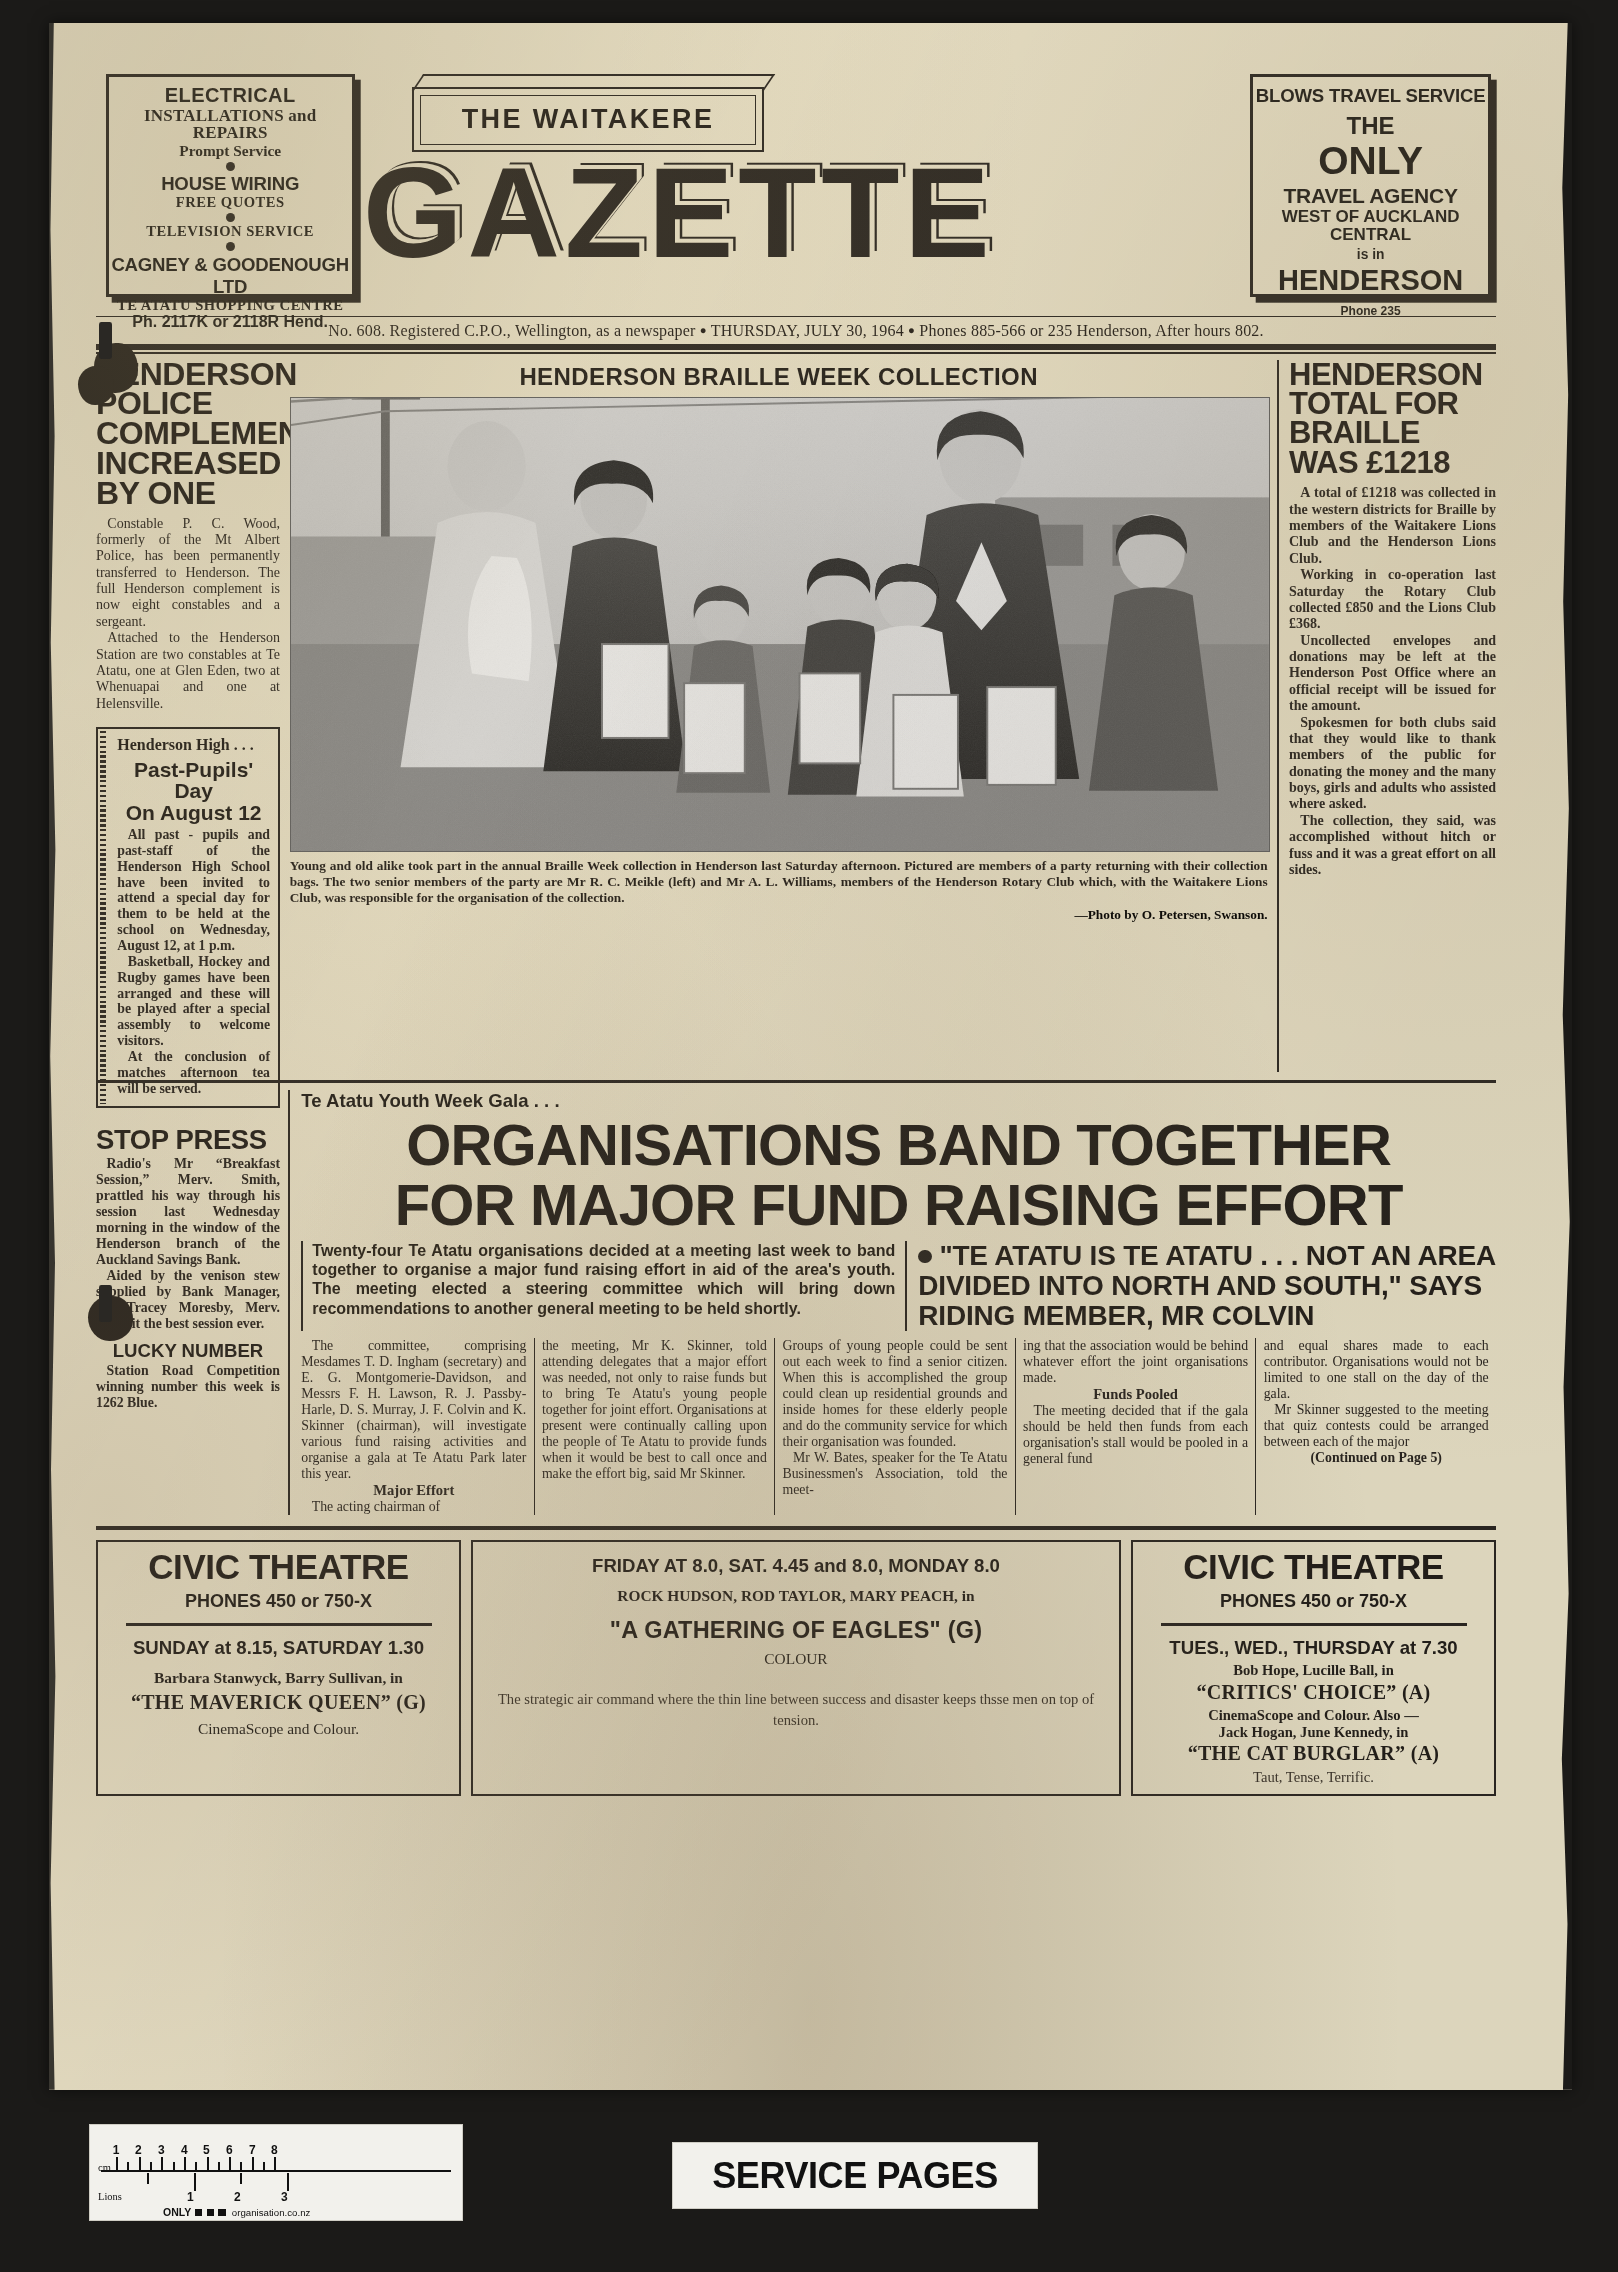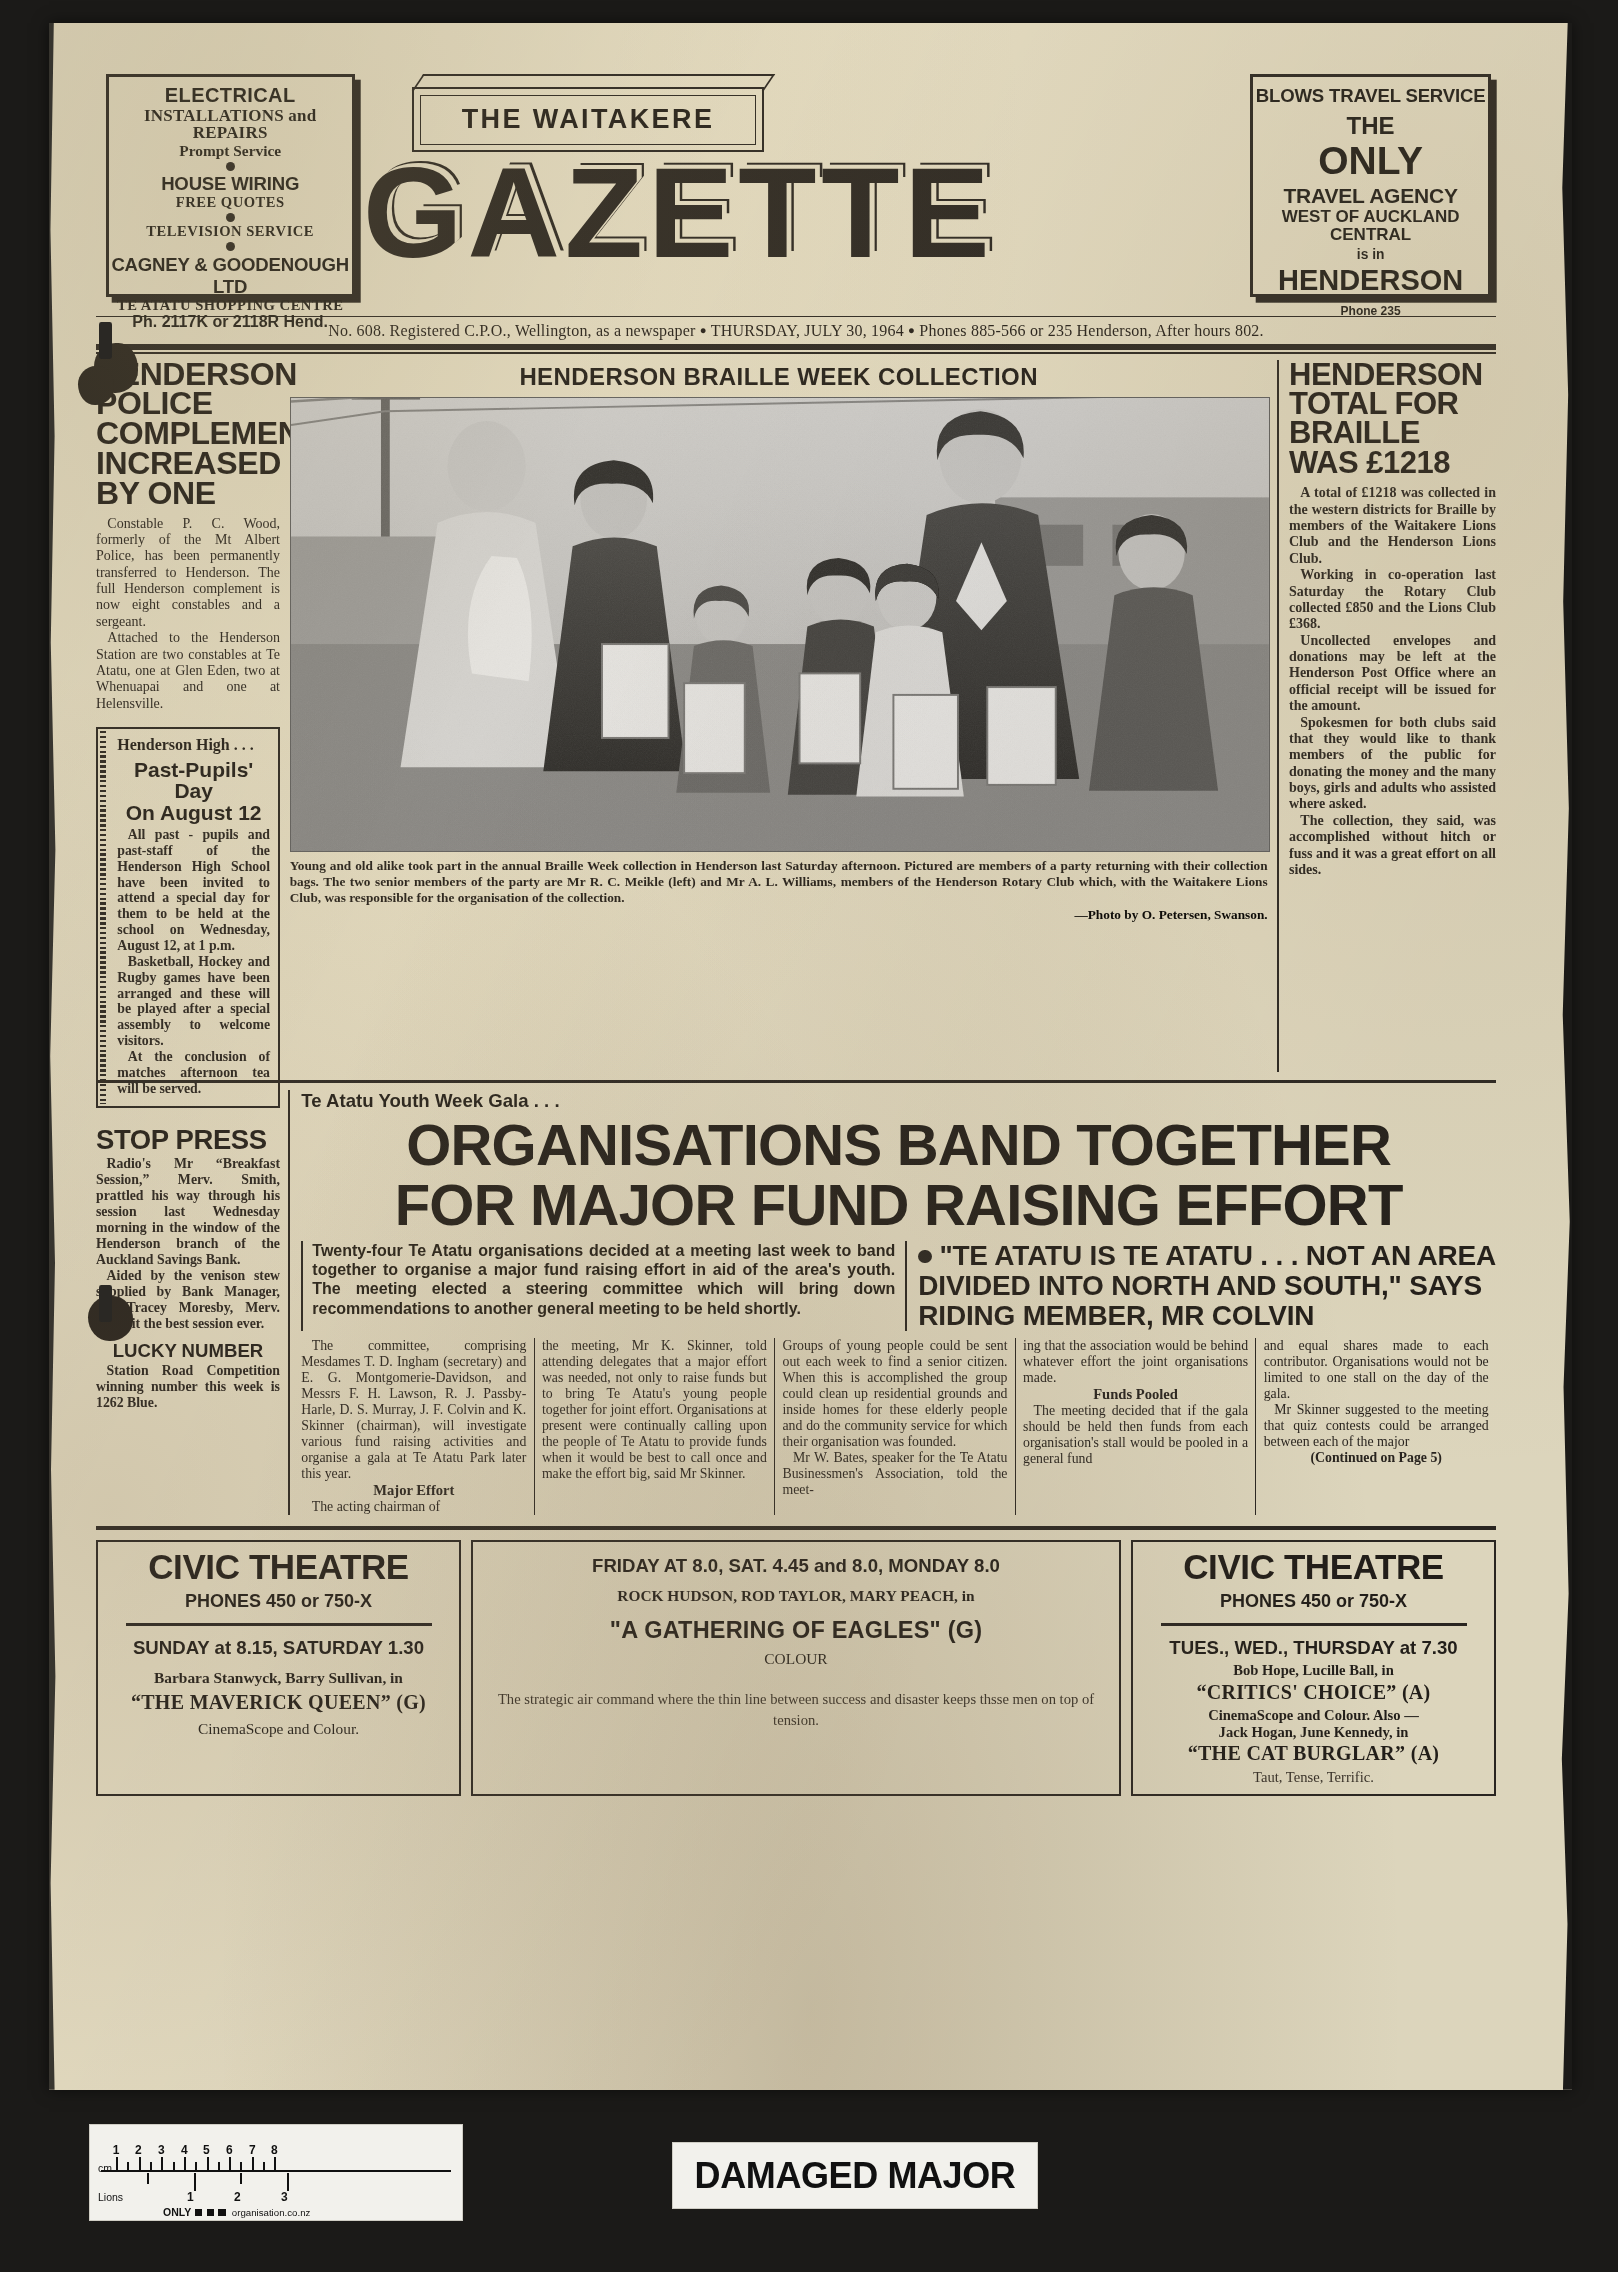--- a/index.html
+++ b/index.html
@@ -197,21 +197,21 @@
   .tnote{font-family:"Liberation Serif",serif;font-size:15.4px;margin-top:6.5px;}
   .tblurb{font-family:"Liberation Serif",serif;font-size:14.6px;line-height:1.4;margin-top:21px;color:#3a332a;}
   .tsmall{font-family:"Liberation Serif",serif;font-weight:bold;font-size:14.6px;line-height:1.16;margin-top:3.2px;}
   .ttag{font-family:"Liberation Serif",serif;font-size:14.6px;margin-top:4px;color:#3a332a;}
 
   
   #ruler{
     position:absolute;left:89px;top:2124px;width:372px;height:95px;
     background:#f2f1ec;border:0.8px solid #cfcdc4;
   }
-  #ruler .lbl{position:absolute;font-family:Liberation Sans, sans-serif;font-size:10.5px;color:#111;}
+  #ruler .lbl{position:absolute;font-family:Liberation Serif, serif;font-size:10.5px;color:#111;}
   #ruler .axis{position:absolute;left:11.3px;width:350px;height:2.4px;background:#111;}
   #ruler .tick{position:absolute;width:1.6px;background:#111;}
   #ruler .num{position:absolute;font-family:"Liberation Sans",sans-serif;font-size:12px;color:#111;font-weight:bold;}
   #ruler .brand{position:absolute;left:73px;bottom:1.6px;font-family:"Liberation Sans",sans-serif;font-size:10.5px;font-weight:bold;color:#111;}
   #ruler .brand i{font-style:normal;font-weight:normal;font-size:9.7px;}
   #damaged{
     position:absolute;left:672px;top:2142px;width:364px;height:65px;
     background:#f2f1ec;border:0.8px solid #cfcdc4;
     display:flex;align-items:center;justify-content:center;
     font-family:"Liberation Sans",sans-serif;font-weight:bold;font-size:36px;color:#111;letter-spacing:-0.4px;
@@ -530,14 +530,14 @@
 
   <div class="brand">
     <span>ONLY</span>
     <span style="display:inline-block;width:7.3px;height:7.3px;background:#111;margin:0 0.8px;"></span>
     <span style="display:inline-block;width:7.3px;height:7.3px;background:#111;margin:0 0.8px;"></span>
     <span style="display:inline-block;width:7.3px;height:7.3px;background:#111;margin:0 3.2px 0 0.8px;"></span>
     <i>organisation.co.nz</i>
   </div>
 </div>
 
-<div id="damaged">DAMAGED MAJOR</div>
+<div id="damaged">SERVICE PAGES</div>
 
 
 </body></html>

